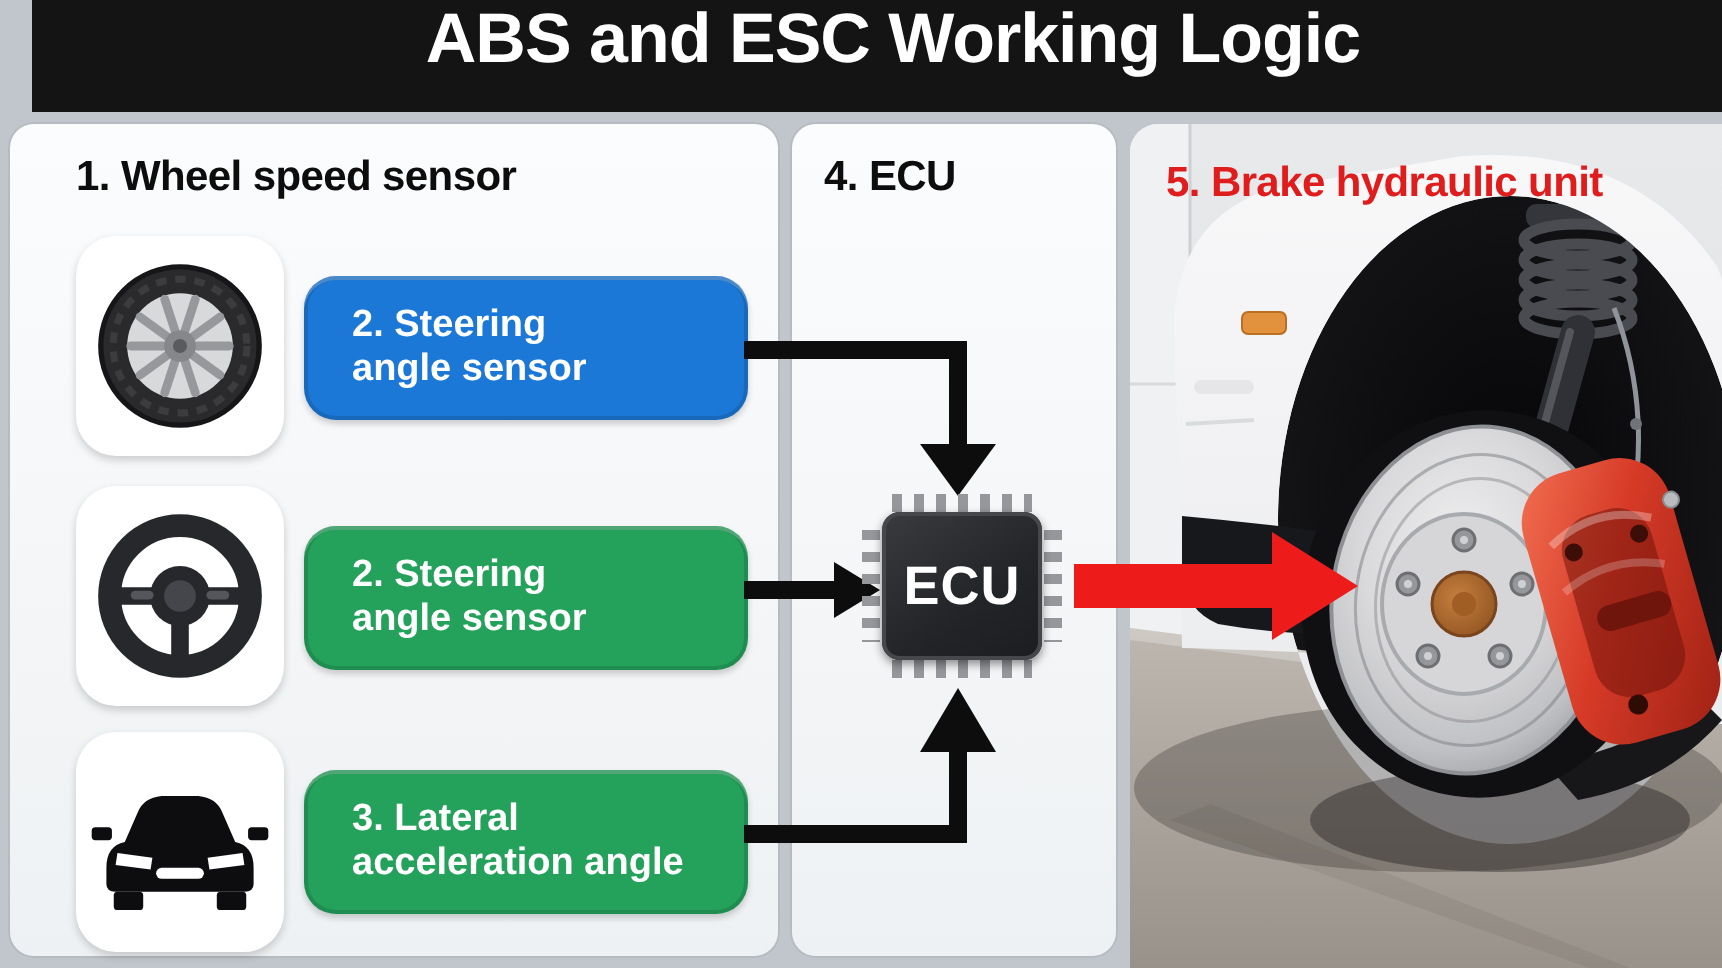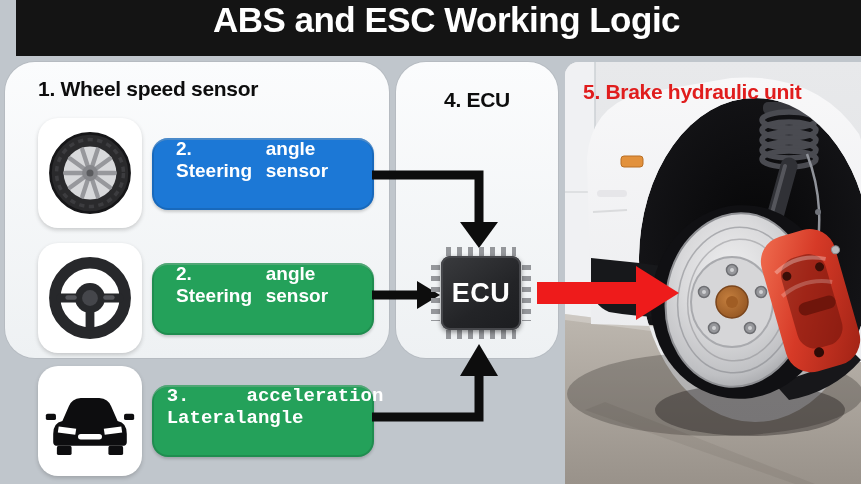--- a/index.html
+++ b/index.html
@@ -5,38 +5,38 @@
   html,body{margin:0;padding:0;}
   body{background:#9aa0a6;font-family:"Liberation Sans","DejaVu Sans",sans-serif;}
   .stage{position:relative;width:861px;height:484px;background:#c0c6cc;overflow:hidden;}
 
   
   .titlebar{position:absolute;left:16px;top:0;width:861px;height:56px;background:#141414;
     display:flex;align-items:flex-start;justify-content:center;}
   .titlebar h1{margin:0;color:#fff;font-size:35px;font-weight:bold;letter-spacing:-0.5px;}
 
   
-  .panel{position:absolute;top:62px;height:296px;border-radius:30px;
+  .panel{position:absolute;top:62px;height:416px;border-radius:12px;
     background:linear-gradient(#fbfcfd,#eef1f3);box-shadow:0 0 0 1px rgba(0,0,0,0.05);}
   .panel-left{left:5px;width:384px;}
   .panel-mid{left:396px;width:162px;}
   .heading{position:absolute;margin:0;font-size:21px;font-weight:bold;color:#0d0d0d;letter-spacing:-0.3px;}
   .heading-sensors{left:33px;top:15px;}
-  .heading-ecu{left:0;top:26px;width:100%;text-align:center;}
+  .heading-ecu{left:0;top:15px;width:100%;text-align:left;padding-left:16px;}
 
   
   .tile{position:absolute;left:33px;width:104px;height:110px;border-radius:20px;background:#fff;
     box-shadow:0 2px 4px rgba(0,0,0,0.18);display:flex;align-items:center;justify-content:center;}
   .tile-1{top:56px;} .tile-2{top:181px;} .tile-3{top:304px;}
 
   
   .box{position:absolute;left:147px;width:222px;height:72px;border-radius:16px;
     box-shadow:inset 0 2px 0 rgba(255,255,255,0.22), inset 0 0 0 2px rgba(0,0,0,0.12), 0 2px 3px rgba(0,0,0,0.18);
     color:#fff;font-size:19px;font-weight:bold;line-height:1.16;
-    display:flex;flex-direction:row;justify-content:center;padding-left:24px;box-sizing:border-box;}
+    display:flex;flex-direction:column;justify-content:center;padding-left:24px;box-sizing:border-box;}
   .box-1{top:76px;} .box-2{top:201px;} .box-3{top:323px;}
   .box span{display:block;}
 
   
   .chip{position:absolute;left:431px;top:247px;width:100px;height:92px;z-index:5;}
   .chip .pins-top,.chip .pins-bottom{position:absolute;left:15px;width:70px;height:9px;
     background:repeating-linear-gradient(90deg,#95979b 0 5px,transparent 5px 11px);}
   .chip .pins-top{top:0;} .chip .pins-bottom{bottom:0;}
   .chip .pins-left,.chip .pins-right{position:absolute;top:18px;height:56px;width:9px;
     background:repeating-linear-gradient(180deg,#95979b 0 5px,transparent 5px 11px);}
@@ -118,21 +118,21 @@
         <rect x="2" y="42" width="11" height="7" rx="2" fill="#0d0d0f"></rect>
         <rect x="87" y="42" width="11" height="7" rx="2" fill="#0d0d0f"></rect>
         <path d="M 10,64 Q 10,52 20,50 L 27,34 Q 30,26 40,25 L 60,25 Q 70,26 73,34 L 80,50 Q 90,52 90,64 L 90,73 Q 90,77 85,77 L 15,77 Q 10,77 10,73 Z" fill="#0d0d0f"></path>
         <path d="M 16,56 L 35,58.5 L 34,65 L 15,62.5 Z" fill="#ffffff"></path>
         <path d="M 84,56 L 65,58.5 L 66,65 L 85,62.5 Z" fill="#ffffff"></path>
         <rect x="37" y="64" width="26" height="6" rx="3" fill="#ffffff"></rect>
         <rect x="14" y="77" width="16" height="10" rx="2" fill="#0d0d0f"></rect>
         <rect x="70" y="77" width="16" height="10" rx="2" fill="#0d0d0f"></rect>
       </svg>
     </div>
-    <div class="box box-3" style="background-color: rgb(36, 161, 90); font-family: Liberation Mono, monospace;">
+    <div class="box box-3" style="background-color: rgb(36, 161, 90);">
       <span>3. Lateral</span>
       <span>acceleration angle</span>
     </div>
   </section>
 
   <section class="panel panel-mid">
     <h2 class="heading heading-ecu">4. ECU</h2>
   </section>
 
   <section class="photo">

